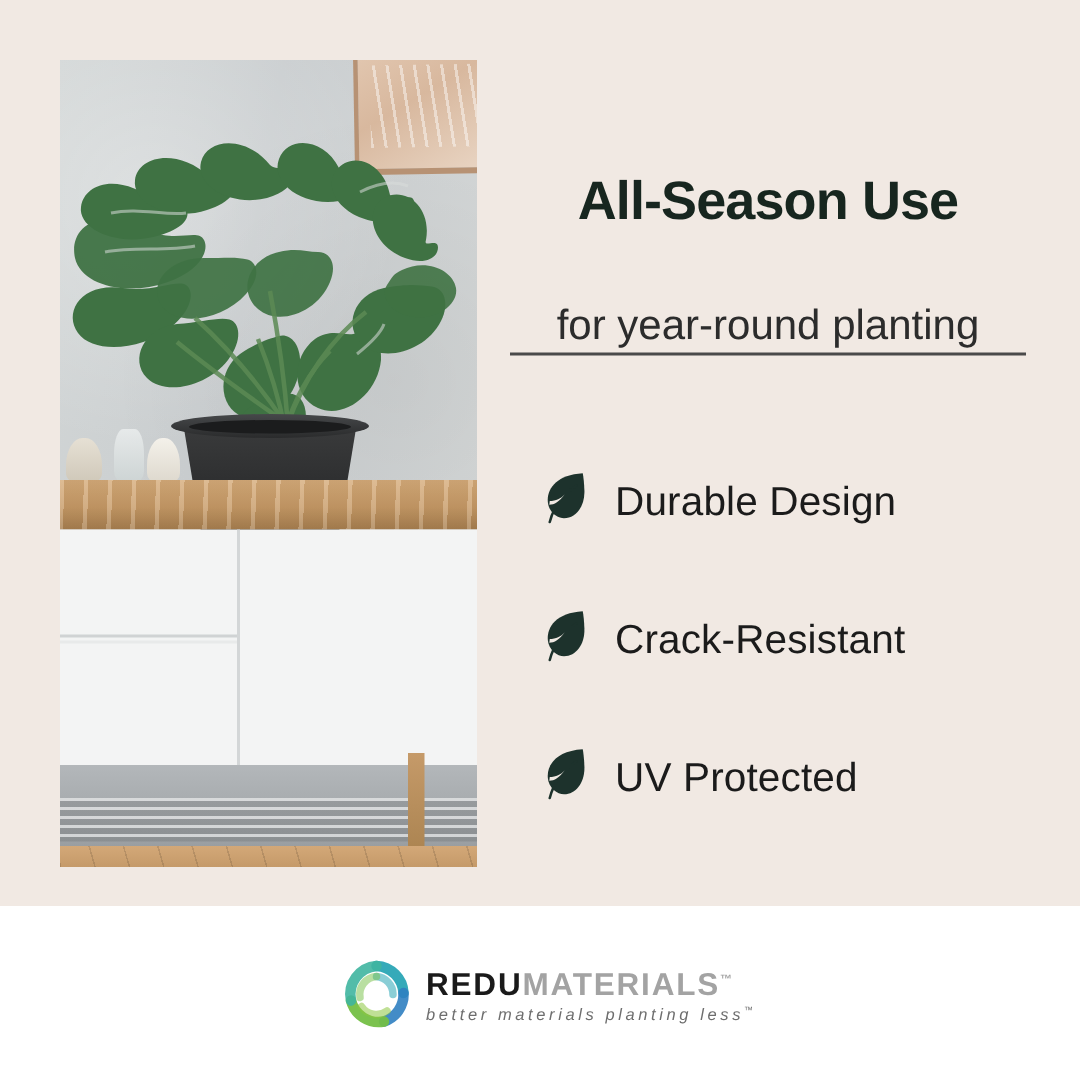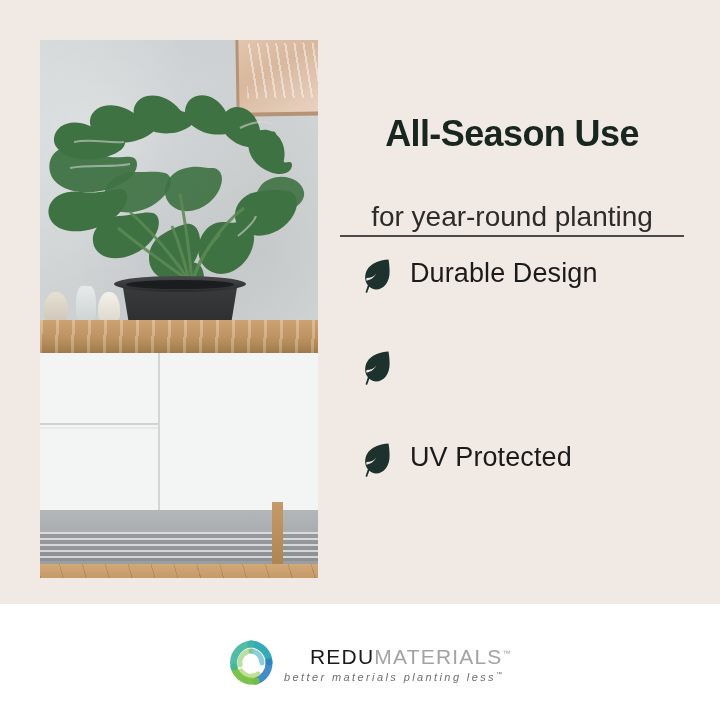--- a/index.html
+++ b/index.html
@@ -203,21 +203,21 @@
     background: #4a4a4a;
   }
   .features {
     position: absolute;
     left: 24px;
     top: 218px;
     width: 324px;
   }
   .feature {
     display: flex;
-    align-items: flex-start;
+    align-items: flex-end;
     height: 92px;
     gap: 18px;
   }
   .feature-icon {
     width: 30px;
     height: 36px;
     flex: 0 0 30px;
     display: block;
   }
   .feature-label {
@@ -245,25 +245,24 @@
     flex: 0 0 46px;
   }
   .logo-text {
     display: flex;
     flex-direction: column;
     justify-content: center;
     padding-top: 2px;
   }
   .logo-word {
     font-size: 21px;
-    font-weight: 400;
+    font-weight: 700;
     letter-spacing: 1.2px;
     line-height: 1;
     white-space: nowrap;
-    margin-left: 26px;
   }
   .logo-redu { color: #1a1a1a; }
   .logo-materials { color: #a3a3a3; }
   .tm {
     font-size: 8px;
     vertical-align: super;
     letter-spacing: 0;
     color: #a3a3a3;
   }
   .logo-tag {
@@ -366,20 +365,21 @@
         </svg>
         <span class="feature-label">Durable Design</span>
       </div>
 
       <div class="feature">
         <svg class="feature-icon" viewBox="0 0 30 36">
           <path d="M26.5 1.5 C9 2.5 2.5 12 3.2 20.5 C3.8 27.5 9.5 31.5 14 31.5 C22 31.5 28 23.5 27.6 13 C27.4 8 27 4 26.5 1.5 Z" fill="#1d322c"></path>
           <path d="M4.5 34 C7 24 13 16 22.5 9.5" stroke="#1d322c" stroke-width="1.7" fill="none" stroke-linecap="round"></path>
           <path d="M4.5 20 C8.5 20 12 18.5 14.5 15.5 C11 20.5 7.5 22.5 4.2 22.5 Z" fill="#f1e9e3"></path>
         </svg>
+        <span class="feature-label">Crack-Resistant</span>
       </div>
 
       <div class="feature">
         <svg class="feature-icon" viewBox="0 0 30 36">
           <path d="M26.5 1.5 C9 2.5 2.5 12 3.2 20.5 C3.8 27.5 9.5 31.5 14 31.5 C22 31.5 28 23.5 27.6 13 C27.4 8 27 4 26.5 1.5 Z" fill="#1d322c"></path>
           <path d="M4.5 34 C7 24 13 16 22.5 9.5" stroke="#1d322c" stroke-width="1.7" fill="none" stroke-linecap="round"></path>
           <path d="M4.5 20 C8.5 20 12 18.5 14.5 15.5 C11 20.5 7.5 22.5 4.2 22.5 Z" fill="#f1e9e3"></path>
         </svg>
         <span class="feature-label">UV Protected</span>
       </div>

